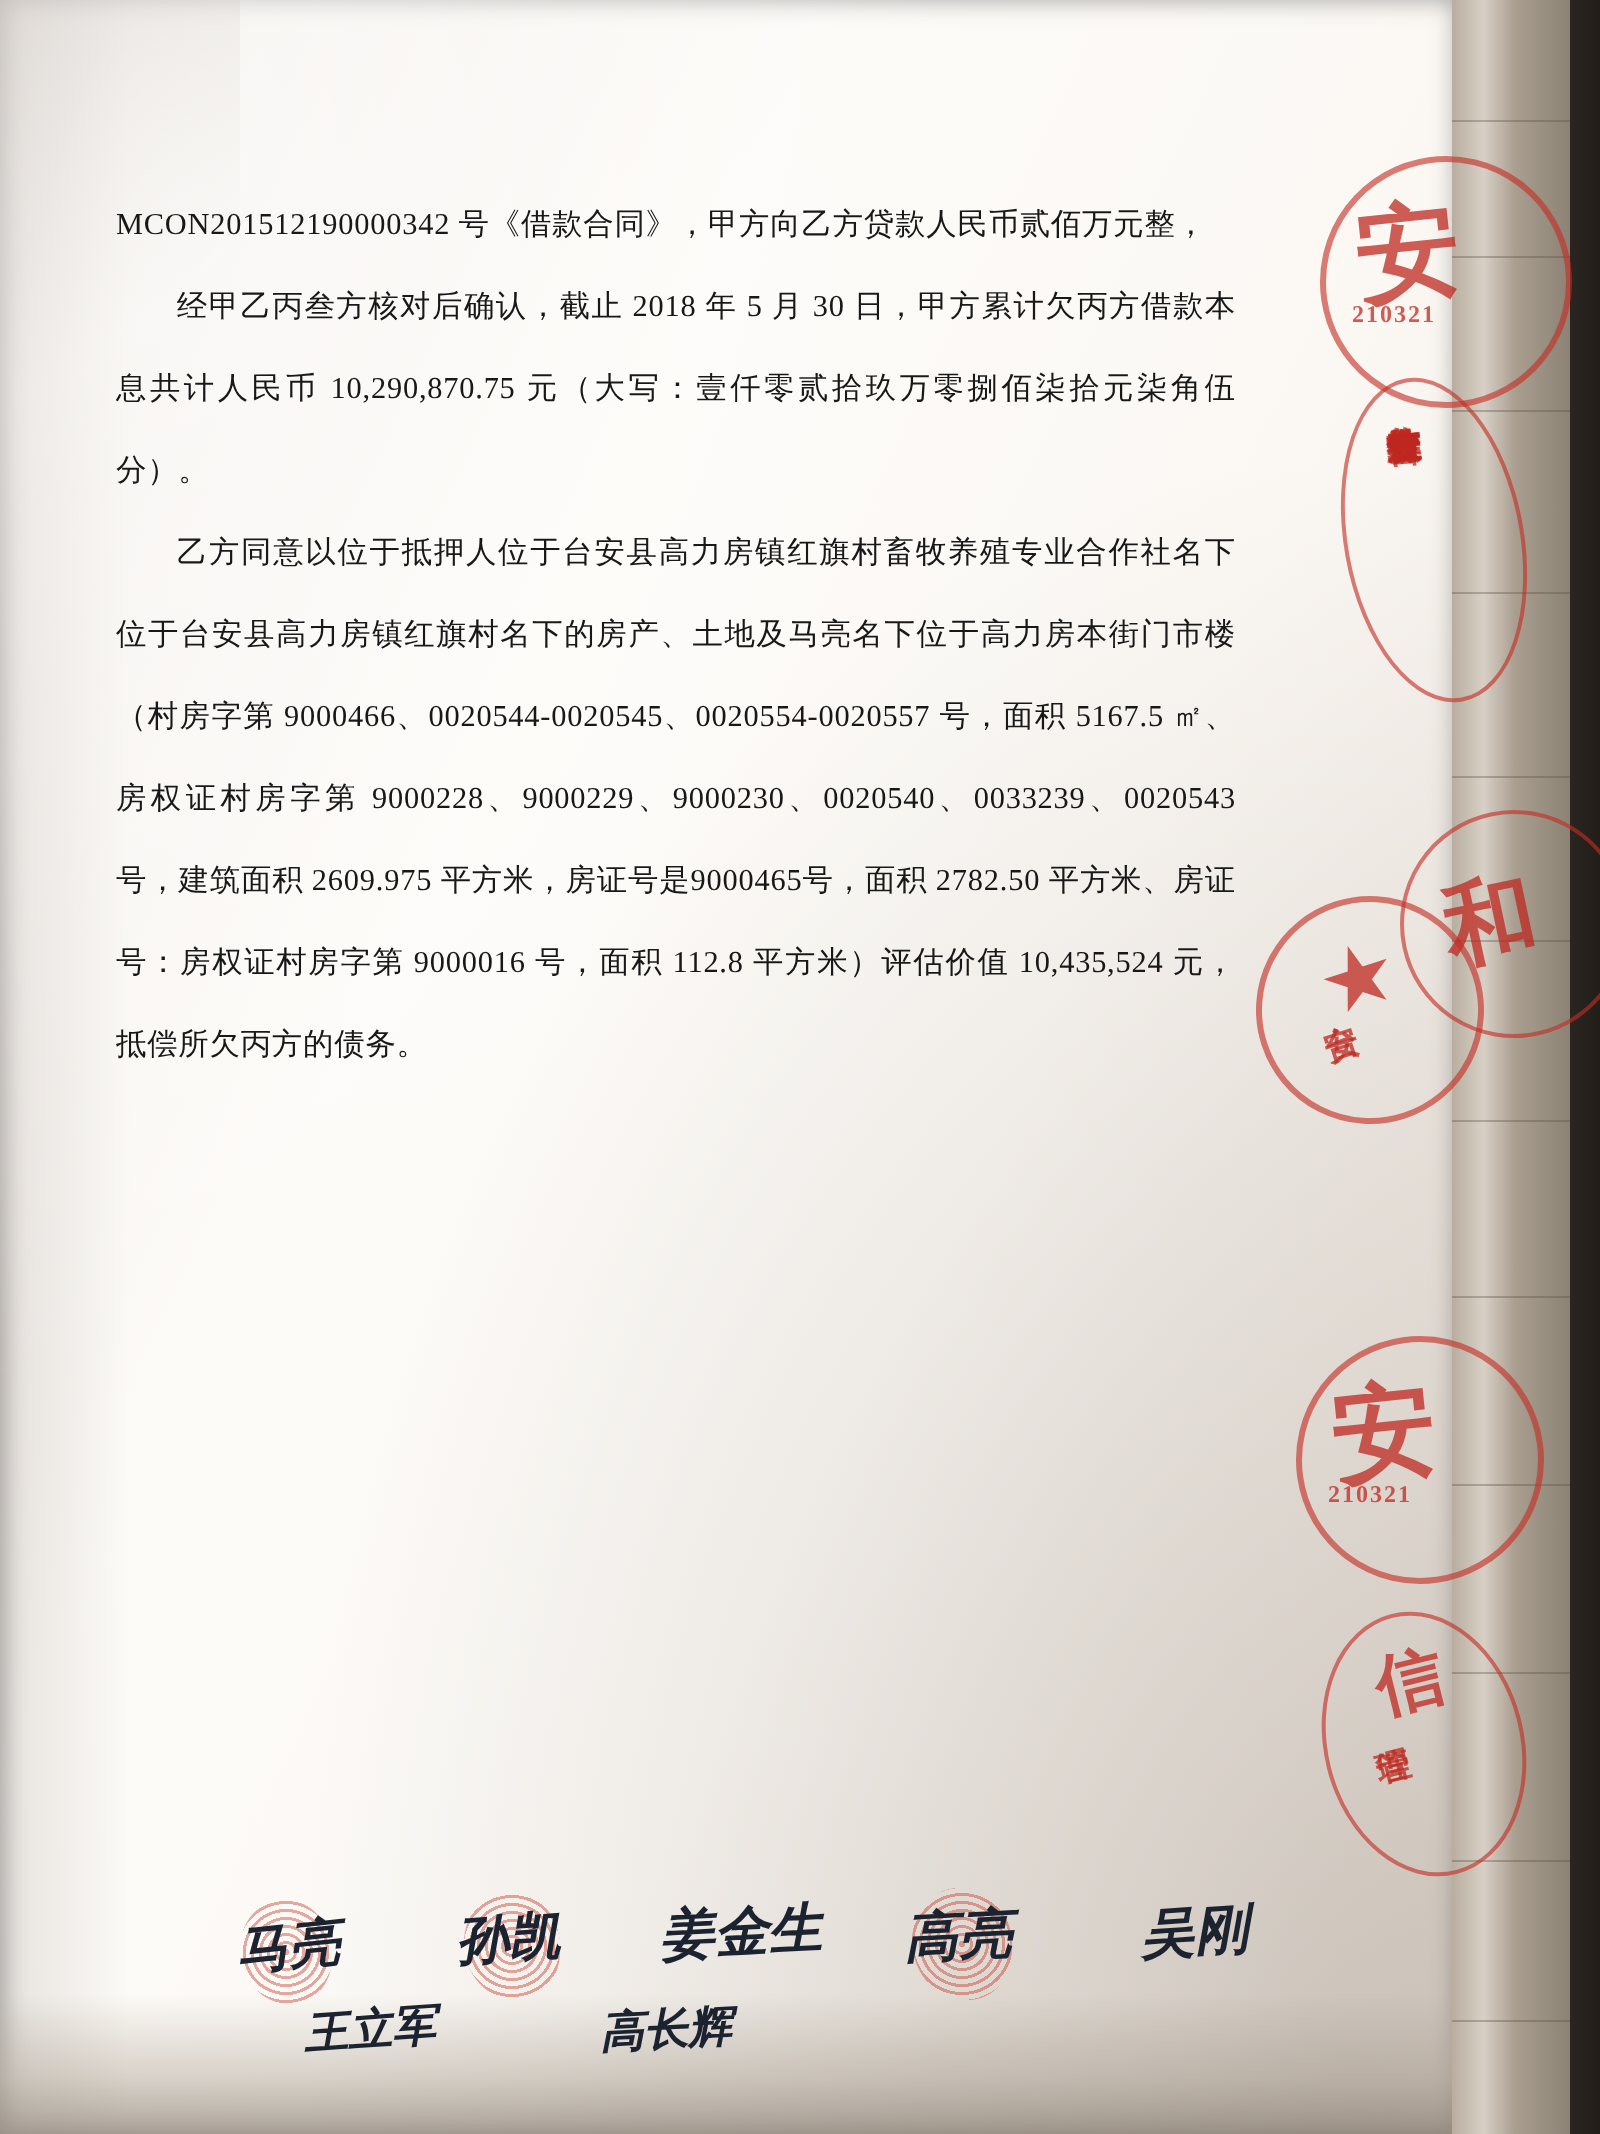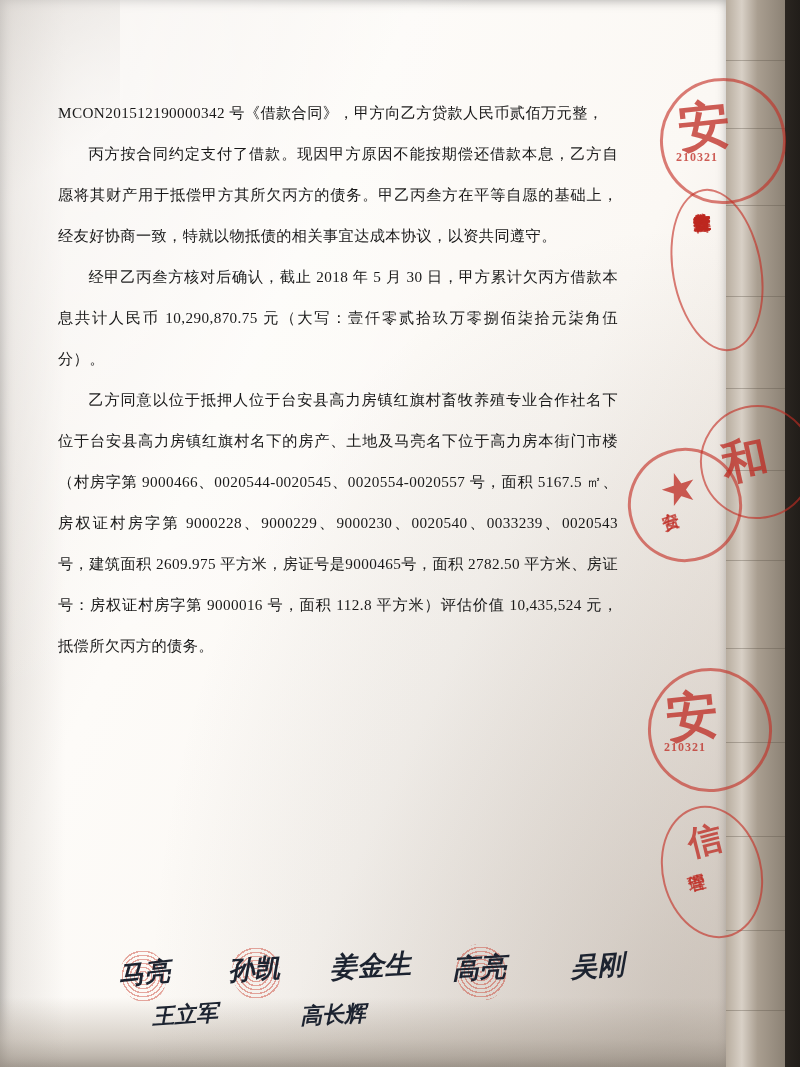--- a/index.html
+++ b/index.html
@@ -163,21 +163,20 @@
     <div class="stack-line" style="top:1010px"></div>
   </div>
 
   <div class="sheet">
     <div class="corner-shade"></div>
     <div class="bottom-fold"></div>
   </div>
 
   <div class="doc">
     <p>MCON201512190000342 号《借款合同》，甲方向乙方贷款人民币贰佰万元整，</p>
-    <p class="indent">丙方按合同约定支付了借款。现因甲方原因不能按期偿还借款本息，乙方自愿将其财产用于抵偿甲方其所欠丙方的债务。甲乙丙叁方在平等自愿的基础上，经友好协商一致，特就以物抵债的相关事宜达成本协议，以资共同遵守。</p>
     <p class="indent">经甲乙丙叁方核对后确认，截止 2018  年 5 月 30 日，甲方累计欠丙方借款本息共计人民币 10,290,870.75 元（大写：壹仟零贰拾玖万零捌佰柒拾元柒角伍分）。</p>
     <p class="indent">乙方同意以位于抵押人位于台安县高力房镇红旗村畜牧养殖专业合作社名下位于台安县高力房镇红旗村名下的房产、土地及马亮名下位于高力房本街门市楼（村房字第 9000466、0020544-0020545、0020554-0020557 号，面积 5167.5 ㎡、房权证村房字第 9000228、9000229、9000230、0020540、0033239、0020543 号，建筑面积 2609.975 平方米，房证号是9000465号，面积 2782.50 平方米、房证号：房权证村房字第 9000016 号，面积 112.8 平方米）评估价值 10,435,524 元，抵偿所欠丙方的债务。</p>
   </div>
 
   <div class="stamp-ring" style="left:660px; top:78px; width:120px; height:120px; transform:rotate(-8deg);"></div>
   <div class="stamp-glyph" style="left:678px; top:92px; font-size:52px; transform:rotate(-6deg);">安</div>
   <div class="stamp-glyph" style="left:676px; top:150px; font-size:12px; letter-spacing:1px;">210321</div>
 
   <div class="stamp-ring" style="left:672px; top:188px; width:86px; height:160px; border-radius:50%; transform:rotate(-10deg); border-width:2px;"></div>
   <div class="stamp-glyph" style="left:688px; top:200px; width:22px; font-size:17px; line-height:19px; writing-mode:vertical-rl; transform:rotate(-4deg);">台安红旗畜牧养殖专业合作社</div>

